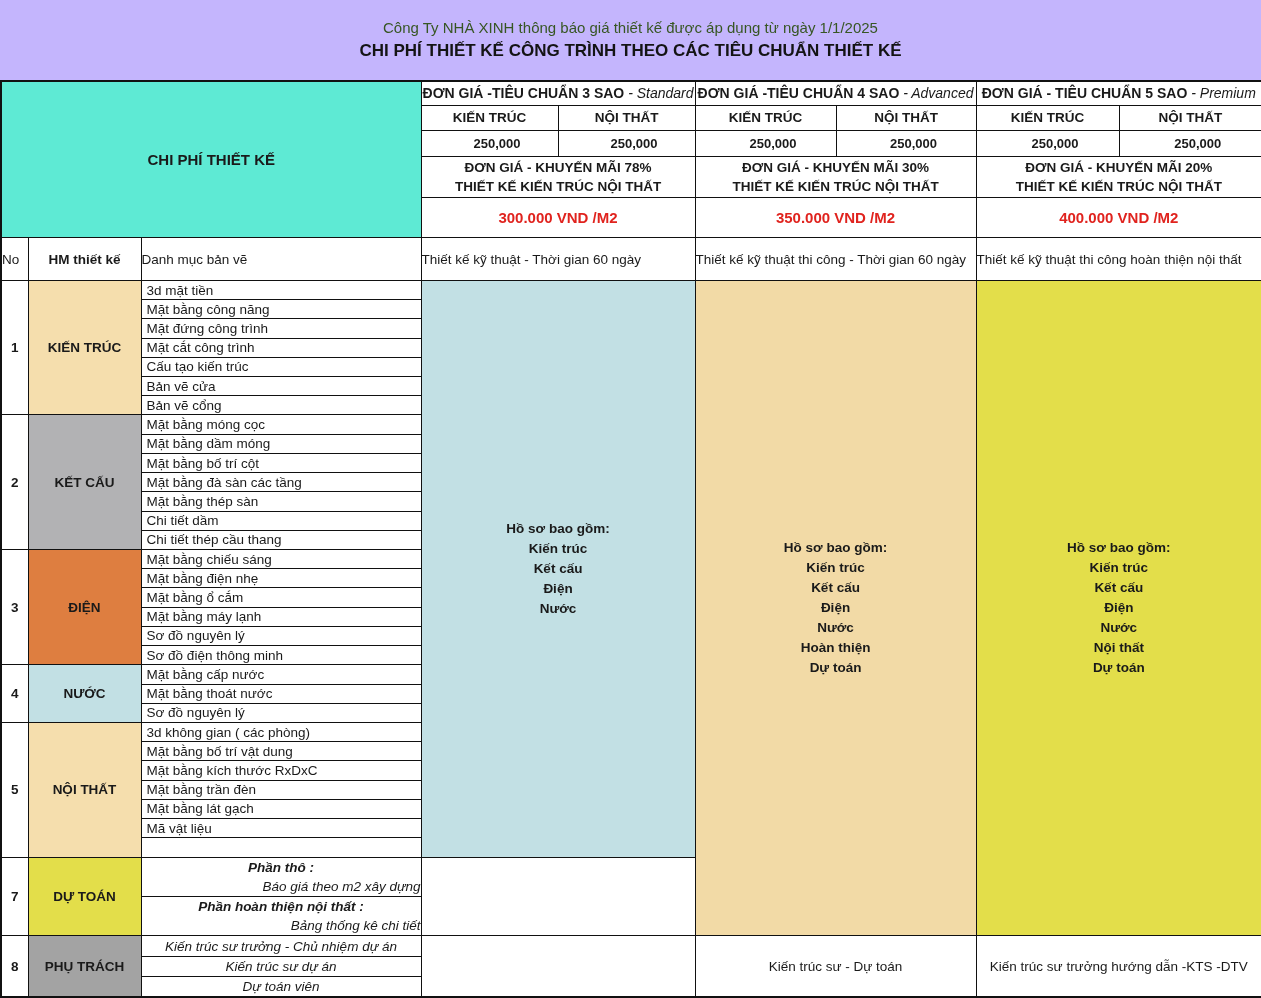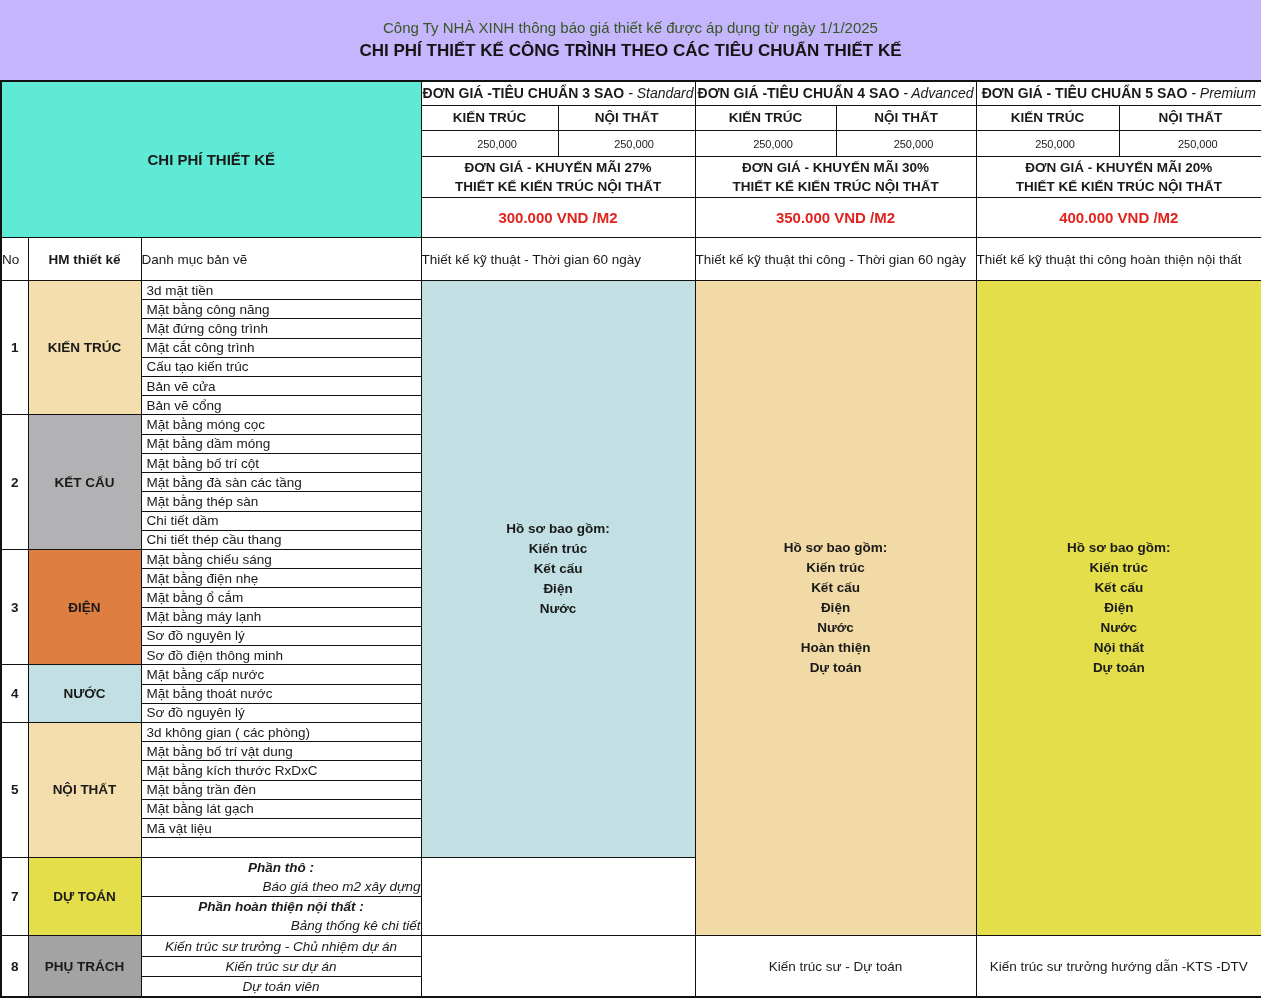--- a/index.html
+++ b/index.html
@@ -23,21 +23,21 @@
     border-collapse: collapse; table-layout: fixed;
     border: 2px solid #111;
   }
   td { border: 1.5px solid #111; padding: 0; overflow: hidden; vertical-align: middle; }
 
   
   .cost-title { font-size: 15px; font-weight: bold; text-align: center; background: #5eead4; }
   .tier-title { font-size: 14px; font-weight: bold; text-align: center; white-space: nowrap; }
   .tier-suffix { font-weight: normal; font-style: italic; }
   .col-lbl { font-size: 13.5px; font-weight: bold; text-align: center; }
-  .unit-price { font-size: 11px; font-weight: normal; text-align: center; padding-left: 15px; }
+  .unit-price { font-size: 13px; font-weight: bold; text-align: center; padding-left: 15px; }
   .promo { font-size: 13.5px; font-weight: bold; text-align: center; line-height: 1.45; }
   .redprice { font-size: 15px; font-weight: bold; text-align: center; color: #E0231E; }
 
   
   .sub-no, .sub-drawings, .scope { font-size: 13.5px; text-align: left; }
   .sub-cat { font-size: 13.5px; font-weight: bold; text-align: center; }
 
   
   tr.r-item { height: 19px; }
   tr.r-tall { height: 39px; }
@@ -117,21 +117,21 @@
   <tr class="rh3">
     <td class="unit-price">250,000</td>
     <td class="unit-price">250,000</td>
     <td class="unit-price">250,000</td>
     <td class="unit-price">250,000</td>
     <td class="unit-price">250,000</td>
     <td class="unit-price">250,000</td>
   </tr>
   <tr class="rh4">
     <td class="promo" colspan="2">
-      <div>ĐƠN GIÁ - KHUYẾN MÃI 27%</div>
+      <div>ĐƠN GIÁ - KHUYẾN MÃI 78%</div>
       <div>THIẾT KẾ KIẾN TRÚC NỘI THẤT</div>
     </td>
     <td class="promo" colspan="2">
       <div>ĐƠN GIÁ - KHUYẾN MÃI 30%</div>
       <div>THIẾT KẾ KIẾN TRÚC NỘI THẤT</div>
     </td>
     <td class="promo" colspan="2">
       <div>ĐƠN GIÁ - KHUYẾN MÃI 20%</div>
       <div>THIẾT KẾ KIẾN TRÚC NỘI THẤT</div>
     </td>

